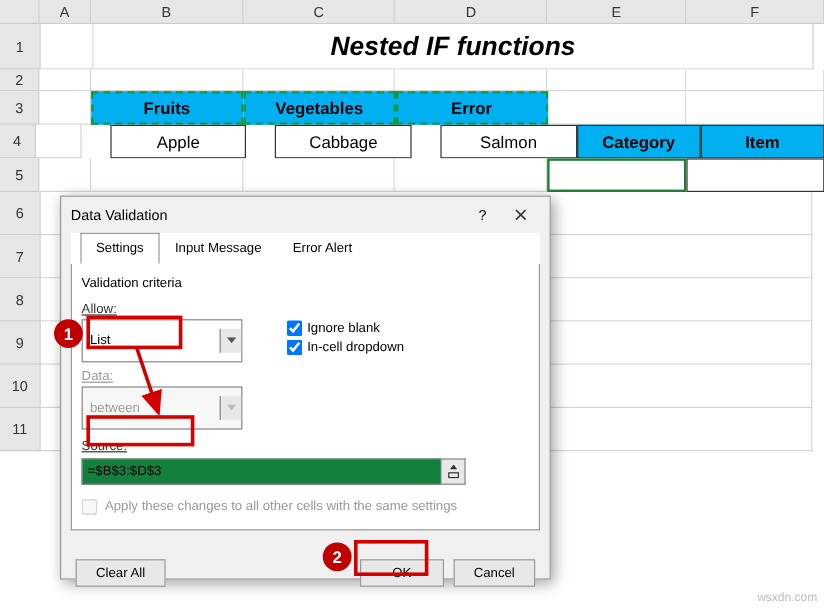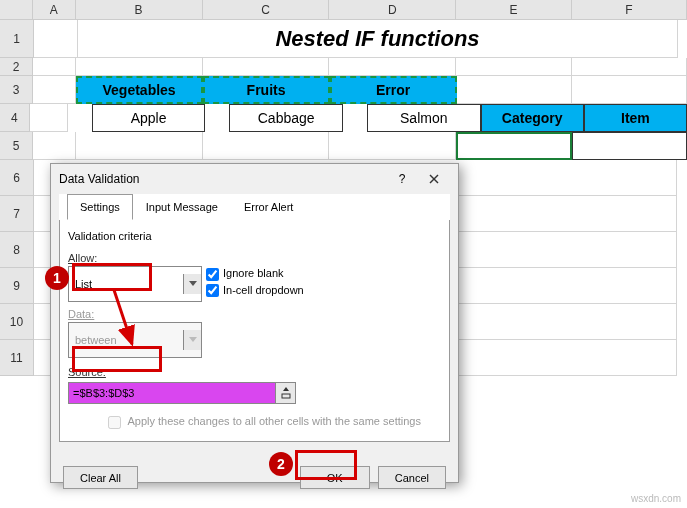--- a/index.html
+++ b/index.html
@@ -47,24 +47,24 @@
 
     .combo { display: inline-flex; align-items: center; height: 36px; border: 1px solid #888; background: #fff; }
     .combo-text { padding: 0 6px; min-width: 114px; font-size: 11px; }
     .combo-btn { width: 18px; height: 20px; display: flex; align-items: center; justify-content: center; background: #e8e8e8; border-left: 1px solid #888; }
     .combo.disabled { color: #999; background: #f7f7f7; }
 
     .cb-row { margin: 3px 0; font-size: 11px; }
     .cb-row input { vertical-align: middle; margin-right: 4px; }
 
     .src-row { display: flex; align-items: center; margin-top: 2px; }
-    .src-input { height: 22px; border: 1px solid #888; padding: 0 4px; width: 208px; background: #d946ef; font-size: 11px; }
+    .src-input { height: 22px; border: 1px solid #888; padding: 0 4px; width: 300px; background: #15803d; font-size: 11px; }
     .src-ref { width: 20px; height: 22px; border: 1px solid #888; border-left: none; display: flex; align-items: center; justify-content: center; background: #e8e8e8; cursor: pointer; }
 
-    .apply-row { position: absolute; bottom: 12px; left: 8px; font-size: 11px; color: #999; margin-left: 40px; }
+    .apply-row { position: absolute; bottom: 12px; left: 8px; font-size: 11px; color: #999; }
     .apply-row input { vertical-align: middle; margin-right: 4px; }
 
     .dialog-buttons { display: flex; align-items: center; padding: 24px 12px; }
     .dlg-btn { height: 23px; padding: 0 16px; background: #e8e8e8; border: 1px solid #999; font-size: 11px; cursor: pointer; }
     .dlg-spacer { flex: 1; }
 
     
     .red-box { position: absolute; border: 3px solid #d40000; pointer-events: none; z-index: 50; }
     .arrow { position: absolute; z-index: 51; pointer-events: none; }
     .num-badge { position: absolute; width: 24px; height: 24px; border-radius: 50%; background: #c00000; color: #fff; font-weight: bold; display: flex; align-items: center; justify-content: center; z-index: 52; font-size: 14px; pointer-events: none; }
@@ -97,22 +97,22 @@
     <div class="cell col-B"></div>
     <div class="cell col-C"></div>
     <div class="cell col-D"></div>
     <div class="cell col-E"></div>
     <div class="cell col-F"></div>
   </div>
 
   <div class="grid-row" style="height:28px;">
     <div class="row-header">3</div>
     <div class="cell col-A"></div>
+    <div class="cell col-B header-cell marquee">Fruits</div>
     <div class="cell col-C header-cell marquee">Vegetables</div>
-    <div class="cell col-B header-cell marquee">Fruits</div>
     <div class="cell col-D header-cell marquee">Error</div>
     <div class="cell col-E"></div>
     <div class="cell col-F"></div>
   </div>
 
   <div class="grid-row" style="height:28px;">
     <div class="row-header">4</div>
     <div class="cell col-A"></div>
     <div class="cell col-B data-cell">Apple</div>
     <div class="cell col-C data-cell">Cabbage</div>
@@ -172,21 +172,21 @@
 
   <div class="tabs">
     <div class="tab active">Settings</div>
     <div class="tab">Input Message</div>
     <div class="tab">Error Alert</div>
   </div>
 
   <div class="tab-body">
     <div class="section-label">Validation criteria</div>
 
-    <div style="display:flex;gap:4px;">
+    <div style="display:flex;gap:37px;">
       <div>
         <div class="field-label">Allow:</div><br>
         <div class="combo">
           <span class="combo-text">List</span>
           <span class="combo-btn">
               <svg width="8" height="6">
                 <polygon points="0,0 8,0 4,5" fill="#555"></polygon>
               </svg>
             </span>
         </div><br>

